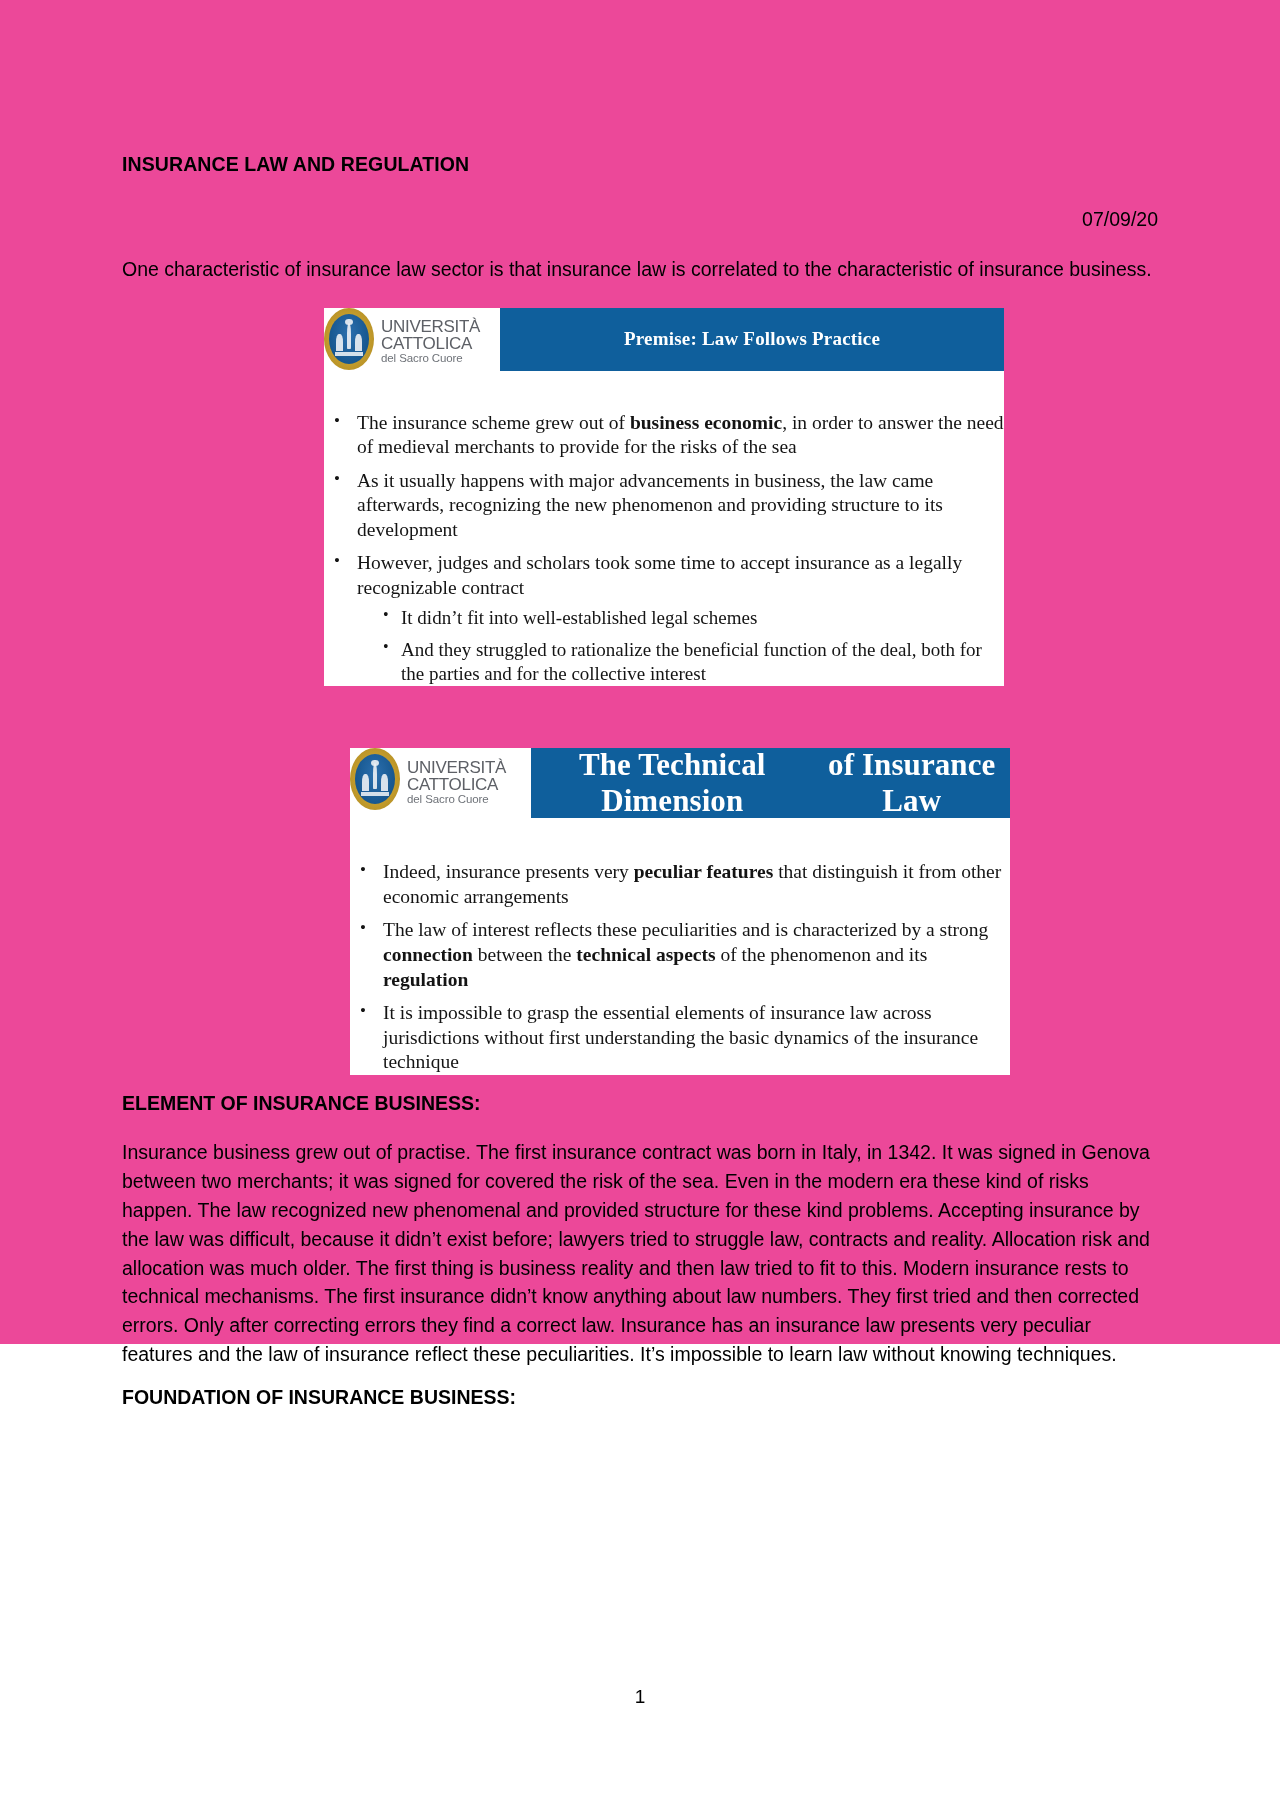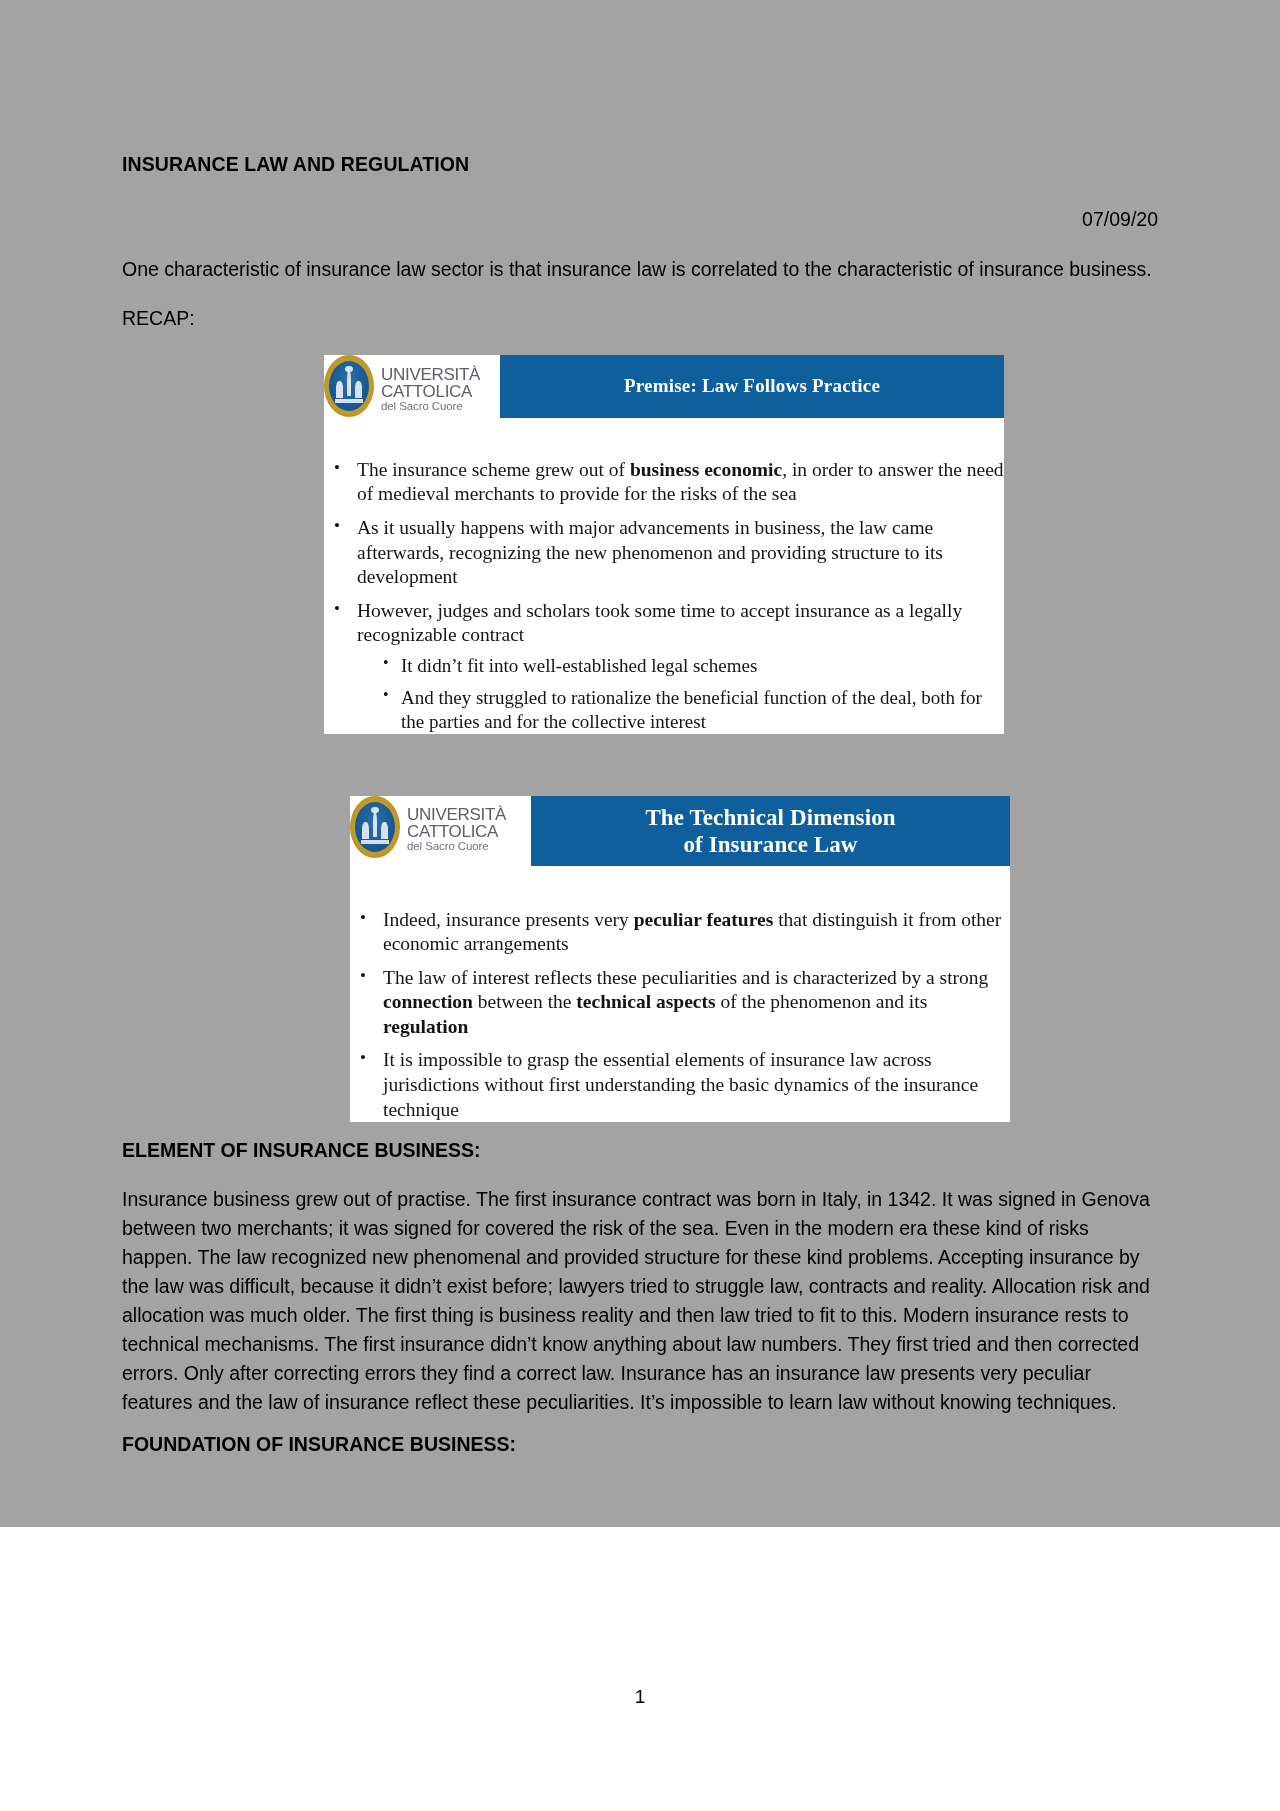--- a/index.html
+++ b/index.html
@@ -11,22 +11,22 @@
     width: 1280px;
     height: 1811px;
     font-family: "Liberation Sans", sans-serif;
     color: #000000;
     position: relative;
     overflow: hidden;
   }
   .page {
     position: relative;
     width: 1280px;
-    height: 1527px;
-    background: #a3a3a3;
+    height: 1344px;
+    background: #ec4899;
     box-sizing: border-box;
     padding: 0 122px;
   }
 
   
   .doc-title {
     font-size: 19.5px;
     font-weight: bold;
     letter-spacing: 0.1px;
     padding-top: 152px;
@@ -169,24 +169,23 @@
     margin-left: 20px;
     flex: 1 1 auto;
     height: 63px;
     font-size: 19px;
     letter-spacing: 0.2px;
   }
   .slide-2 .banner {
     margin-left: 25px;
     flex: 1 1 auto;
     height: 70px;
-    font-size: 23px;
+    font-size: 31px;
     line-height: 1.18;
     letter-spacing: 0.1px;
-    flex-direction: column;
   }
 
   .slide-body {
     font-family: "Liberation Serif", serif;
     font-size: 19.5px;
     line-height: 1.26;
     color: #141414;
   }
   .slide-1 .slide-body { margin-top: 40px; padding-left: 6px; }
   .slide-2 .slide-body { margin-top: 42px; padding-left: 6px; }
@@ -245,21 +244,20 @@
 
 <div class="page">
 
   <div class="doc-title">INSURANCE LAW AND REGULATION</div>
 
   <div class="doc-date">07/09/20</div>
 
 
   <div class="doc-para">One characteristic of insurance law sector is that insurance law is correlated to the characteristic of insurance business.</div>
 
-  <div class="recap-line">RECAP:</div>
 
   <div class="slide slide-1">
     <div class="slide-head">
       <div class="logo-wrap">
         <div class="crest">
           <div class="ring-outer"></div>
           <div class="ring-inner">
             <div class="fig fig-halo"></div>
             <div class="fig fig-center"></div>
             <div class="fig fig-l"></div>

